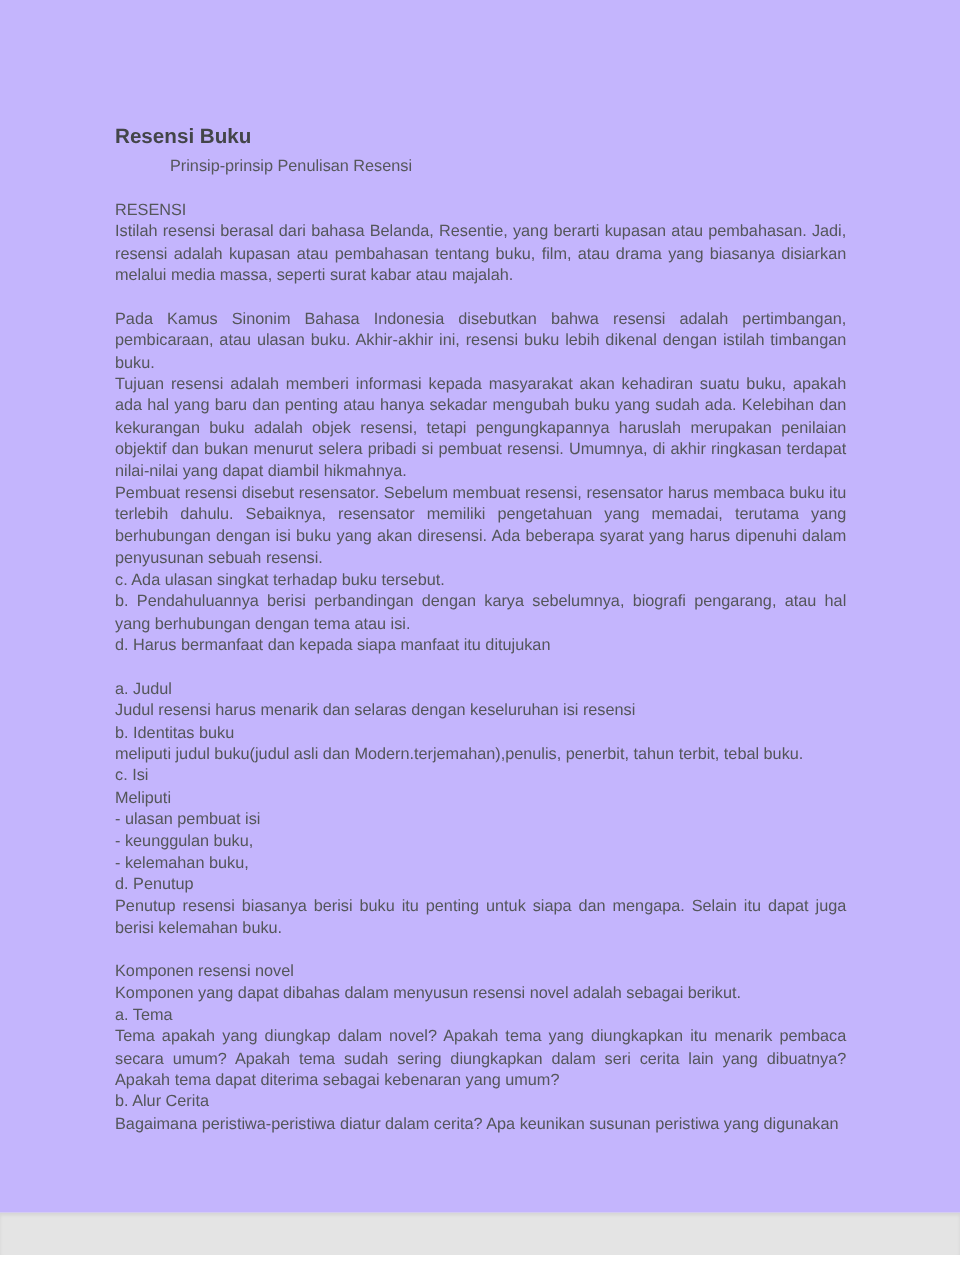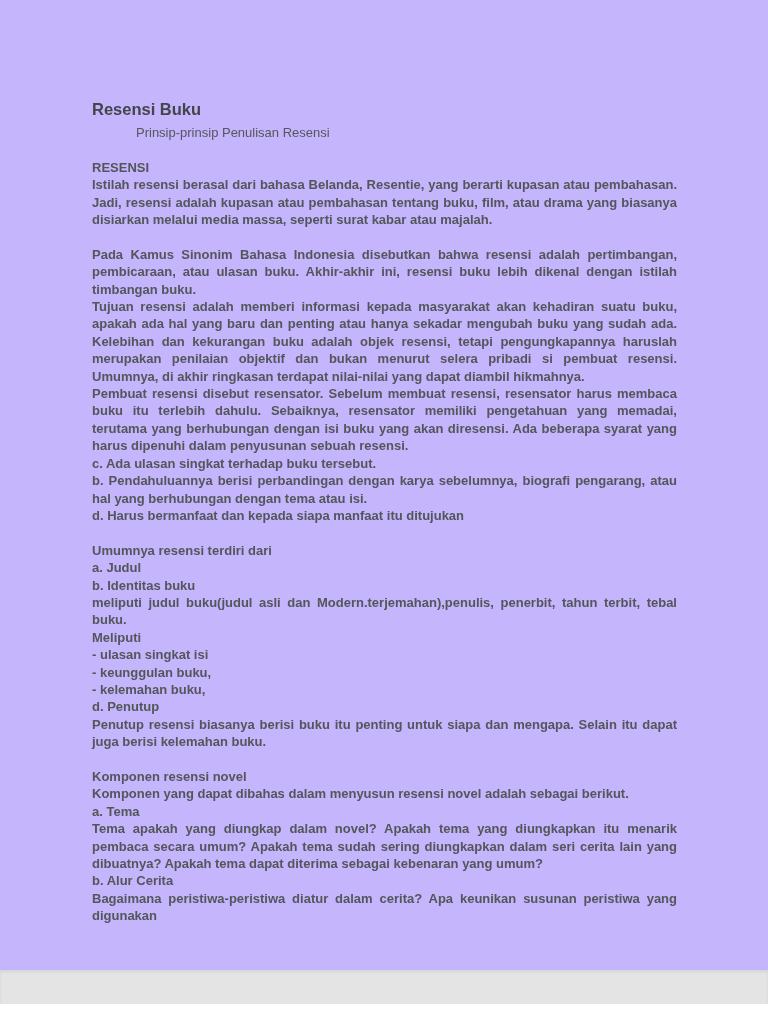--- a/index.html
+++ b/index.html
@@ -28,21 +28,21 @@
     font-size: 16.5px;
     line-height: 19px;
     font-weight: 700;
     color: #434549;
     margin-bottom: 5px;
   }
   .doc-subtitle {
     color: #56575b;
     margin-left: 44px;
   }
-  .block.para { text-align: justify; font-weight: bold; }
+  .block.para { text-align: justify; }
   .block.spacer { height: 17.4px; }
   .bottom-strip {
     position: absolute;
     left: 0;
     bottom: 0;
     width: 100%;
     height: 34px;
     background: #e4e4e4;
     box-shadow: inset 0 2px 3px rgba(0,0,0,0.07);
   }
@@ -59,26 +59,27 @@
         <div class="block para">RESENSI</div>
         <div class="block para">Istilah resensi berasal dari bahasa Belanda, Resentie, yang berarti kupasan atau pembahasan. Jadi, resensi adalah kupasan atau pembahasan tentang buku, film, atau drama yang biasanya disiarkan melalui media massa, seperti surat kabar atau majalah.</div>
         <div class="block spacer"></div>
         <div class="block para">Pada Kamus Sinonim Bahasa Indonesia disebutkan bahwa resensi adalah pertimbangan, pembicaraan, atau ulasan buku. Akhir-akhir ini, resensi buku lebih dikenal dengan istilah timbangan buku.</div>
         <div class="block para">Tujuan resensi adalah memberi informasi kepada masyarakat akan kehadiran suatu buku, apakah ada hal yang baru dan penting atau hanya sekadar mengubah buku yang sudah ada. Kelebihan dan kekurangan buku adalah objek resensi, tetapi pengungkapannya haruslah merupakan penilaian objektif dan bukan menurut selera pribadi si pembuat resensi. Umumnya, di akhir ringkasan terdapat nilai-nilai yang dapat diambil hikmahnya.</div>
         <div class="block para">Pembuat resensi disebut resensator. Sebelum membuat resensi, resensator harus membaca buku itu terlebih dahulu. Sebaiknya, resensator memiliki pengetahuan yang memadai, terutama yang berhubungan dengan isi buku yang akan diresensi. Ada beberapa syarat yang harus dipenuhi dalam penyusunan sebuah resensi.</div>
         <div class="block para">c. Ada ulasan singkat terhadap buku tersebut.</div>
         <div class="block para">b. Pendahuluannya berisi perbandingan dengan karya sebelumnya, biografi pengarang, atau hal yang berhubungan dengan tema atau isi.</div>
         <div class="block para">d. Harus bermanfaat dan kepada siapa manfaat itu ditujukan</div>
         <div class="block spacer"></div>
-        <div class="block para">Umumnya resensi terdiri dari</div>
         <div class="block para">a. Judul</div>
+        <div class="block para">Judul resensi harus menarik dan selaras dengan keseluruhan isi resensi</div>
         <div class="block para">b. Identitas buku</div>
         <div class="block para">meliputi judul buku(judul asli dan Modern.terjemahan),penulis, penerbit, tahun terbit, tebal buku.</div>
+        <div class="block para">c. Isi</div>
         <div class="block para">Meliputi</div>
-        <div class="block para">- ulasan singkat isi</div>
+        <div class="block para">- ulasan pembuat isi</div>
         <div class="block para">- keunggulan buku,</div>
         <div class="block para">- kelemahan buku,</div>
         <div class="block para">d. Penutup</div>
         <div class="block para">Penutup resensi biasanya berisi buku itu penting untuk siapa dan mengapa. Selain itu dapat juga berisi kelemahan buku.</div>
         <div class="block spacer"></div>
         <div class="block para">Komponen resensi novel</div>
         <div class="block para">Komponen yang dapat dibahas dalam menyusun resensi novel adalah sebagai berikut.</div>
         <div class="block para">a. Tema</div>
         <div class="block para">Tema apakah yang diungkap dalam novel? Apakah tema yang diungkapkan itu menarik pembaca secara umum? Apakah tema sudah sering diungkapkan dalam seri cerita lain yang dibuatnya? Apakah tema dapat diterima sebagai kebenaran yang umum?</div>
         <div class="block para">b. Alur Cerita</div>

